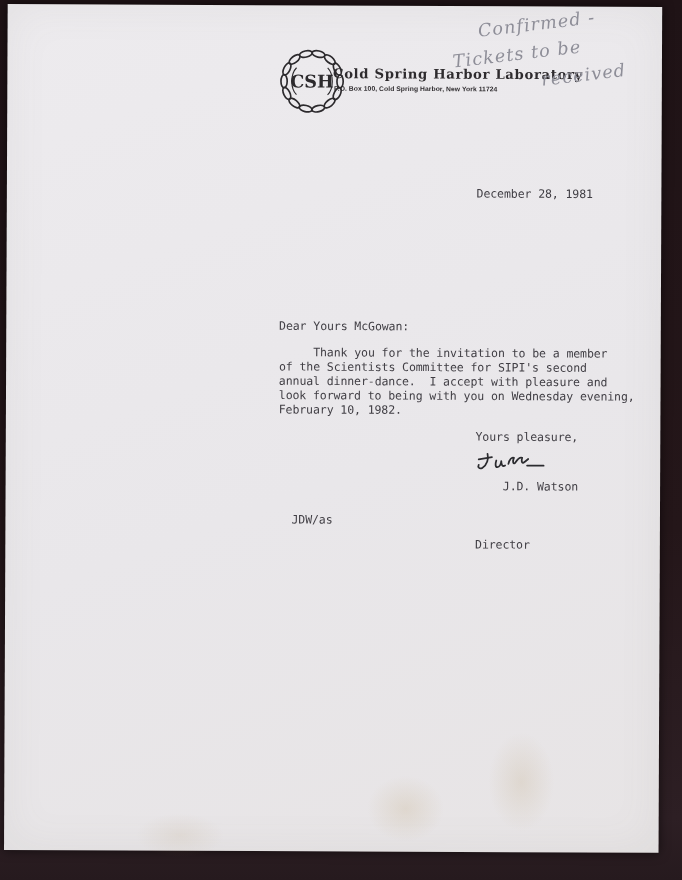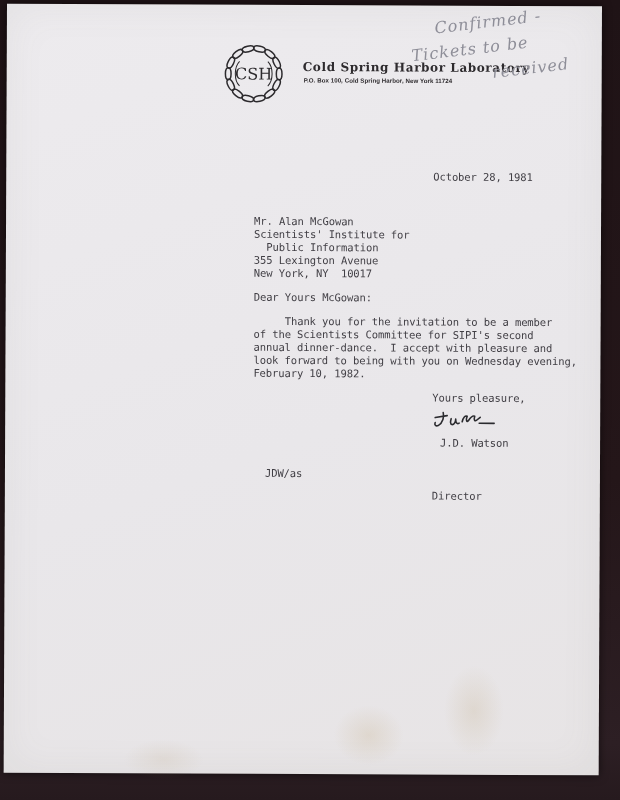--- a/index.html
+++ b/index.html
@@ -36,21 +36,21 @@
     font-family:"Liberation Sans","DejaVu Sans",sans-serif;
     font-size:9px;font-weight:700;color:#2e2b2e;letter-spacing:.1px;
     transform:scale(.68);transform-origin:0 0;white-space:nowrap;
   }
   .pencil{
     font-family:"DejaVu Serif","Liberation Serif",serif;
     font-style:italic;font-size:16px;color:#8e8e98;letter-spacing:1px;
     white-space:nowrap;
   }
   .annotation-wrap{left:398px;top:4px;width:210px;height:100px;transform:rotate(-7deg);}
-  .logo{left:213px;top:36px;width:68px;height:66px;}
+  .logo{left:243px;top:36px;width:68px;height:66px;font-weight:bold;}
 </style>
 </head>
 <body>
 
 <div class="paper">
 
   <div class="abs logo">
     <svg width="68" height="66" viewBox="0 0 70 70">
       <g fill="none" stroke="#2c2a2d" stroke-width="1.6">
         <ellipse cx="62" cy="35" rx="6.3" ry="3" transform="rotate(90 62 35)"></ellipse>
@@ -76,27 +76,22 @@
 
   <div class="abs org-name" style="left:296px;top:55px;">Cold Spring Harbor Laboratory</div>
   <div class="abs org-addr" style="left:297px;top:72px;">P.O. Box 100, Cold Spring Harbor, New York 11724</div>
 
   <div class="abs annotation-wrap">
     <div class="pencil abs" style="left:34px;top:0px;">Confirmed -</div>
     <div class="pencil abs" style="left:8px;top:25px;">Tickets to be</div>
     <div class="pencil abs" style="left:86px;top:51px;">received</div>
   </div>
 
-  <div class="abs type" style="left:427px;top:165px;">October 28, 1981</div>
+  <div class="abs type" style="left:427px;top:165px;">December 28, 1981</div>
 
-  <div class="abs type" style="left:248px;top:210px;">Mr. Alan McGowan
-Scientists' Institute for
-  Public Information
-355 Lexington Avenue
-New York, NY  10017</div>
 
   <div class="abs type" style="left:248px;top:286px;">Dear Yours McGowan:</div>
 
   <div class="abs type" style="left:248px;top:310px;">     Thank you for the invitation to be a member
 of the Scientists Committee for SIPI's second
 annual dinner-dance.  I accept with pleasure and
 look forward to being with you on Wednesday evening,
 February 10, 1982.</div>
 
   <div class="abs type" style="left:427px;top:386px;">Yours pleasure,</div>
@@ -106,21 +101,21 @@
       <g fill="none" stroke="#2b2b2f" stroke-width="1.6" stroke-linecap="round" stroke-linejoin="round">
         <path d="M3,10 L15,8"></path>
         <path d="M11,5 C12,9 11,15 6,18 C3.5,19 2,17 3,15"></path>
         <path d="M19,11 C18,14 18,17 20,17 C22,17 23.5,14 23.5,11.5 C23.5,14.5 24.5,17 27,15.5"></path>
         <path d="M30,14 C31,10 33,7.5 35,8.5 C33.5,12 34.5,15.5 36.5,12.5 C38.5,9.5 40.5,7.5 42.5,8.5 C41.5,12 42.5,14.5 45,12 L48,9.5"></path>
         <path d="M47,15.5 L62,15.5"></path>
       </g>
     </svg>
   </div>
 
-  <div class="abs type" style="left:435px;top:431px;text-align:center;">J.D. Watson</div>
+  <div class="abs type" style="left:452px;top:431px;text-align:center;">J.D. Watson</div>
   <div class="abs type" style="left:427px;top:470px;margin-top:14px;">Director</div>
 
   <div class="abs type" style="left:260px;top:462px;">JDW/as</div>
 
   <div class="stain stain1"></div>
   <div class="stain stain2"></div>
   <div class="stain stain3"></div>
 </div>
 
 </body></html>

